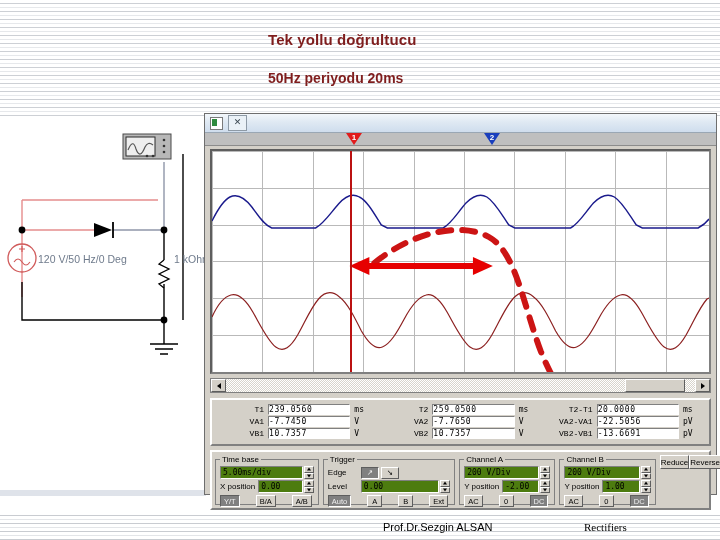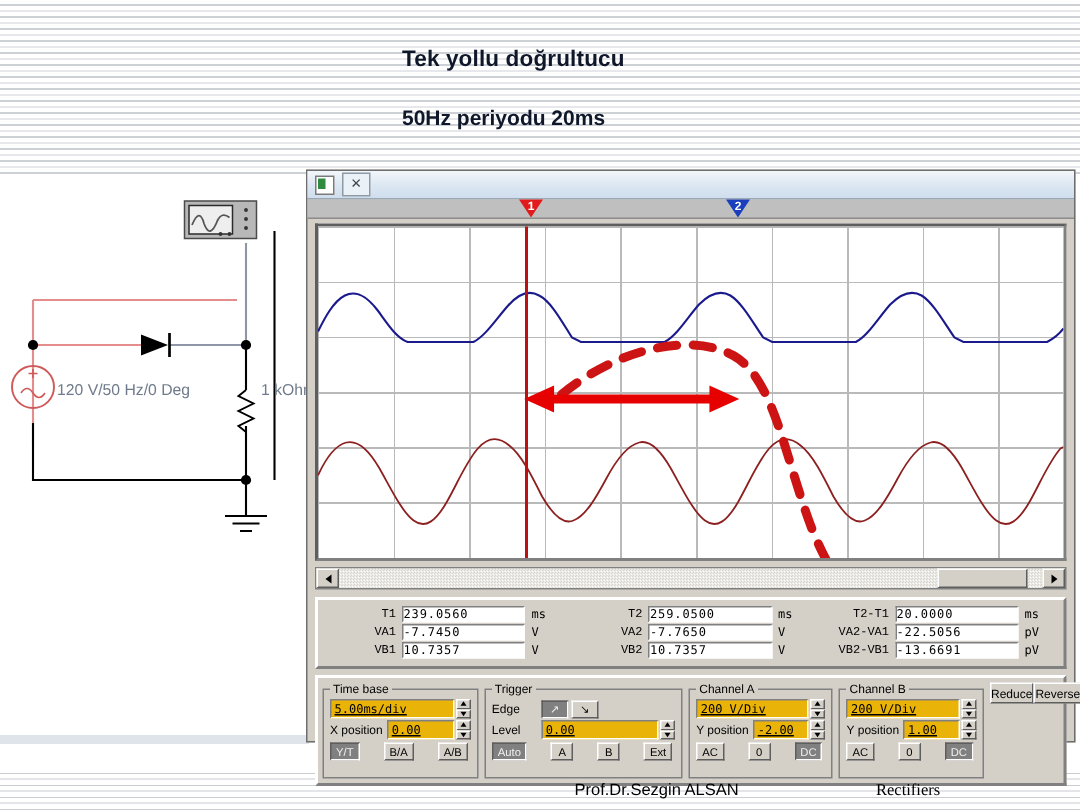--- a/index.html
+++ b/index.html
@@ -38,21 +38,21 @@
       to bottom,
       #ffffff 0px,#ffffff 3px,
       #cdd0d5 3px,#cdd0d5 4px,
       #ffffff 4px,#ffffff 7px,
       #e6e8eb 7px,#e6e8eb 8px
     );
   }
 
   
   .heading{
-    position:absolute;z-index:6;color:#0f172a;font-weight:bold;
+    position:absolute;z-index:6;color:#7f1d1d;font-weight:bold;
     white-space:nowrap;
   }
   #title1{left:268px;top:31px;font-size:15px;letter-spacing:0.1px;}
   #title2{left:268px;top:70px;font-size:14px;}
 
   
   .footer-txt{
     position:absolute;z-index:6;color:#000;font-size:11px;white-space:nowrap;
   }
   #f1{left:383px;top:521px;}
@@ -170,32 +170,32 @@
   }
   .meas-unit{
     width:20px;font-family:"DejaVu Sans Mono", monospace;font-size:8px;
     color:#000;padding-left:4px;
   }
 
   
   #controls{
     margin:4px 5px 0 5px;border:2px solid #fff;border-right-color:#808080;
     border-bottom-color:#808080;background:#d4d0c8;padding:3px;
-    display:flex;gap:4px;box-sizing:border-box;height:74px;
+    display:flex;gap:4px;box-sizing:border-box;height:60px;
   }
   fieldset.grp{
     border:1px solid #808080;border-top-color:#808080;margin:0;padding:1px 4px 2px 4px;
     position:relative;box-sizing:border-box;
   }
   fieldset.grp legend{font-size:8px;color:#000;padding:0 2px;}
   .row{display:flex;align-items:center;margin-top:1px;height:13px;}
   .fld{
-    background:#eab308;border:1px solid #808080;border-right-color:#fff;border-bottom-color:#fff;
+    background:#4d7c0f;border:1px solid #808080;border-right-color:#fff;border-bottom-color:#fff;
     height:13px;font-size:8px;display:flex;align-items:center;padding:0 2px;
-    box-sizing:border-box;color:#000;font-family:"DejaVu Sans Mono", monospace;text-decoration:underline;
+    box-sizing:border-box;color:#000;font-family:"DejaVu Sans Mono", monospace;
   }
   .lbl{font-size:8px;color:#000;margin-right:3px;white-space:nowrap;}
   .spin{
     width:10px;height:13px;display:flex;flex-direction:column;margin-left:1px;flex:0 0 auto;
   }
   .spin div{
     flex:1 1 0;background:#d4d0c8;border:1px solid #fff;border-right-color:#5e5e5e;
     border-bottom-color:#5e5e5e;box-sizing:border-box;position:relative;
   }
   .spin div:before{

